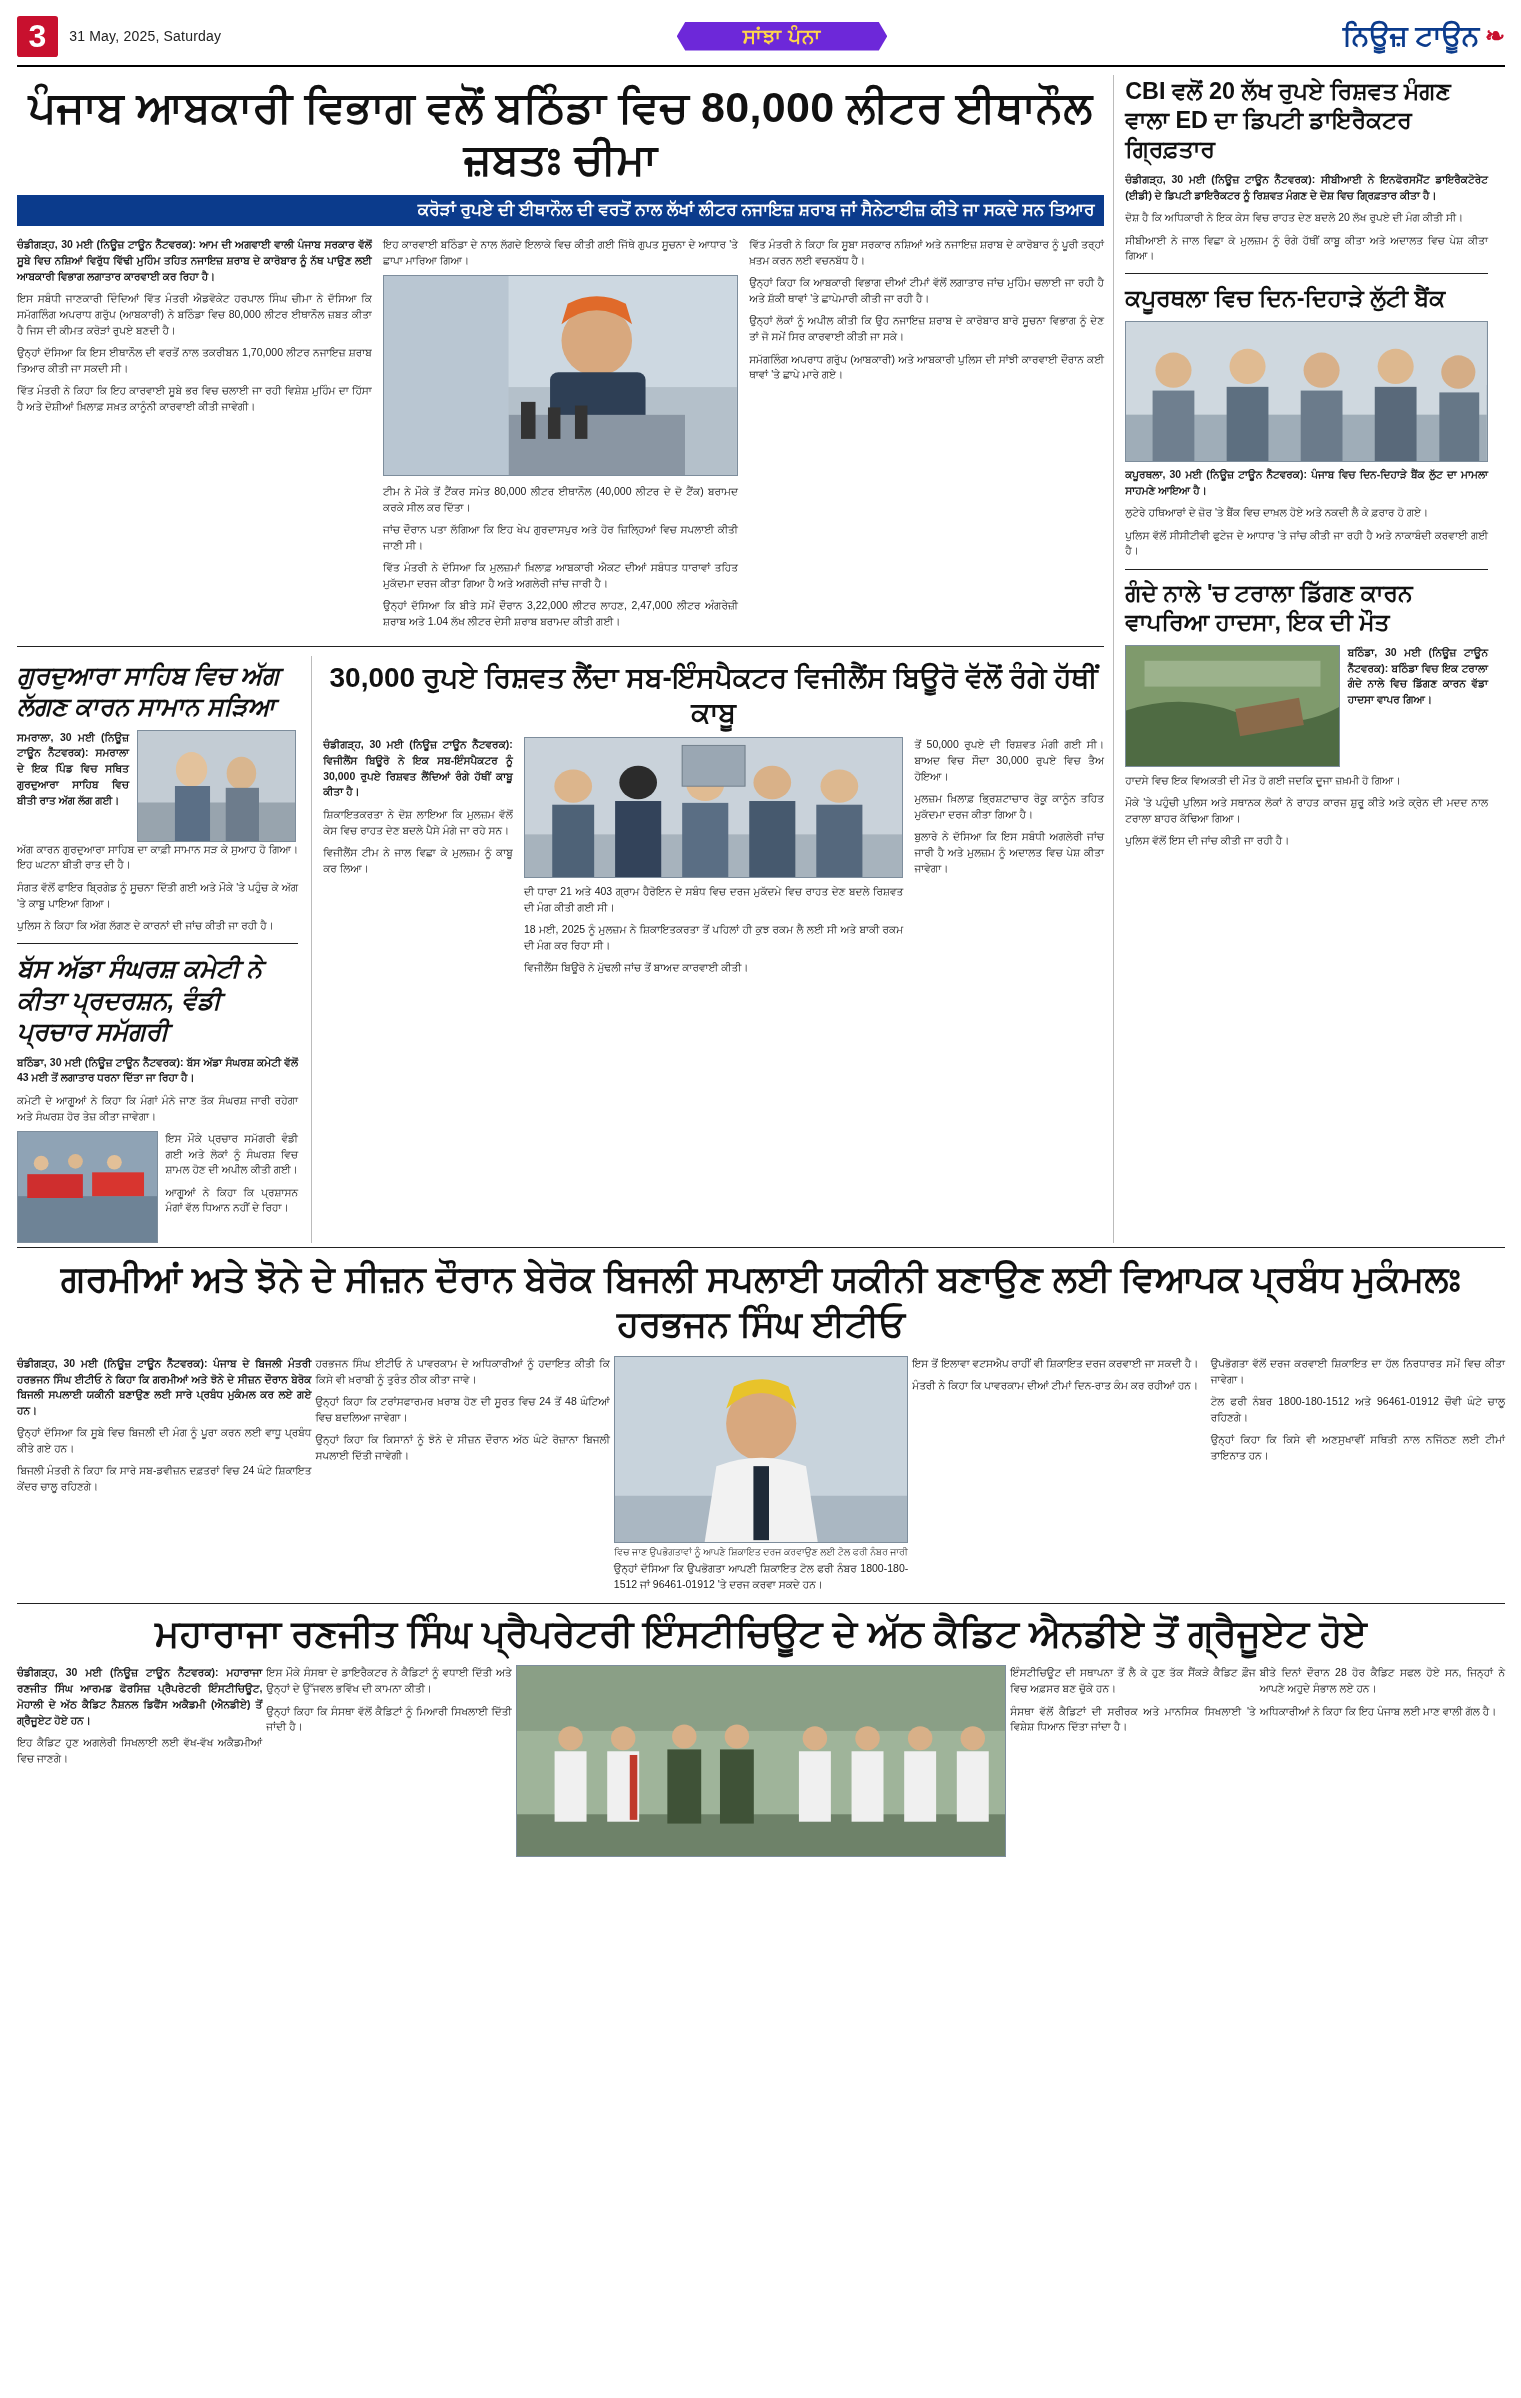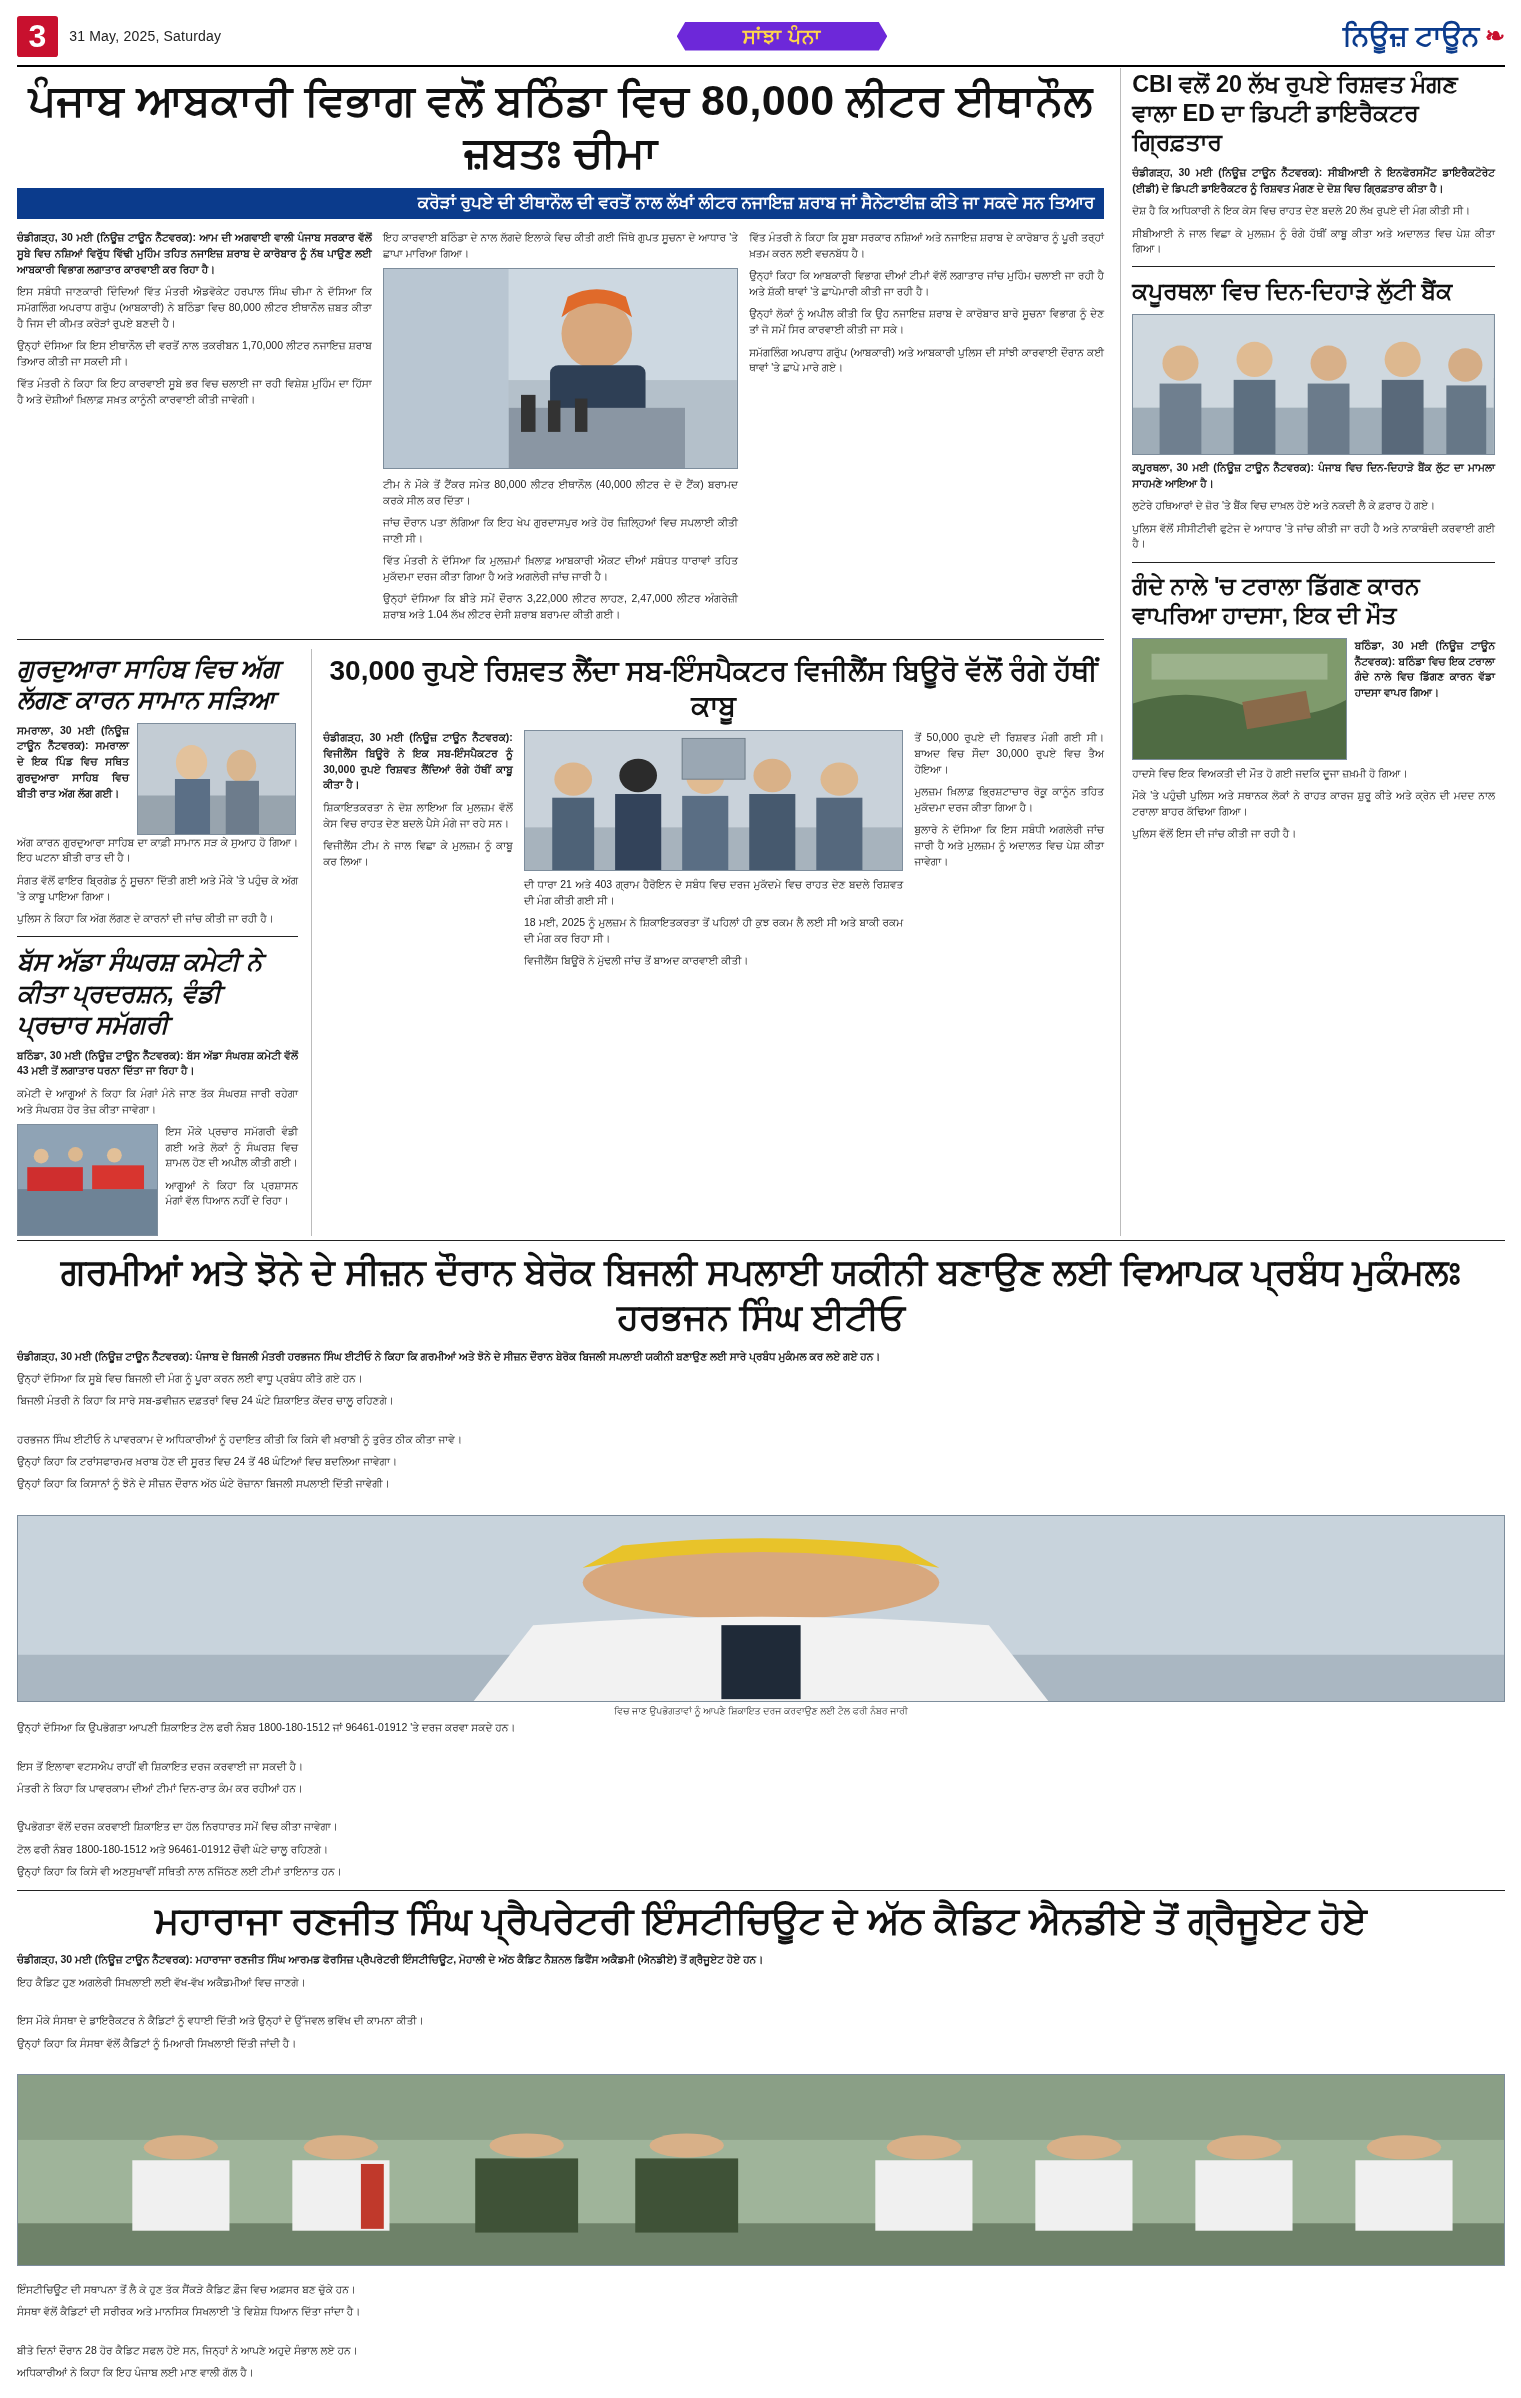--- a/index.html
+++ b/index.html
@@ -23,21 +23,21 @@
   .mh-date { font-size:14px; color:#222; letter-spacing:0.2px; }
   .mh-center { flex:1; display:flex; justify-content:center; }
   .ribbon { background:#6d28d9; color:#ffd54a; font-size:20px; font-weight:bold;
      padding:2.8px 66px; border-radius:3.7px; letter-spacing:0.9px;
      clip-path: polygon(4% 0,96% 0,100% 50%,96% 100%,4% 100%,0 50%); }
   .mh-right { font-size:28px; font-weight:bold; color:#0b3b8c; white-space:nowrap;
      display:flex; align-items:center; gap:5.6px; }
   .mh-right .swirl { color:#c8102e; font-size:24px; }
 
   
-  .cols { display:flex; gap:16px; margin-top:1px; }
+  .cols { display:flex; gap:9px; margin-top:8px; }
   .left-col { width:1087px; }
   .right-col { width:375px; border-left:1.9px solid #bbb; padding-left:11.2px; }
 
   
   h1.lead { font-size:43px; line-height:1.22; text-align:center; margin:5.6px 0 9.4px;
      font-weight:bold; letter-spacing:0.3px; }
   .kicker { background:#0b3b8c; color:#fff; font-size:17px; text-align:right;
      padding:5.6px 9.4px; margin:3.7px 0 11.2px; font-weight:bold; }
   h2.sec { font-size:28px; line-height:1.25; text-align:center; margin:3.7px 0 7.5px; font-weight:bold; }
   h2.sec.left { text-align:left; font-size:25px;font-style:italic; }
@@ -62,21 +62,21 @@
   .ph-green  { background:linear-gradient(#7ea06a 0 50%, #4f6b43 50% 100%); }
   .ph-street { background:linear-gradient(#b8c4ce 0 45%, #8a9aa8 45% 100%); }
   .ph-parade { background:linear-gradient(#9fb6a0 0 35%, #7b8f76 35% 100%); }
   .ph-yellow { background:linear-gradient(#cfd8e0 0 45%, #a9b6c2 45% 100%); }
   .figwrap { margin:3.7px 0 7.5px; }
 
   
   .wide-block { margin-top:4px; border-top:1.9px solid #222; padding-top:1px; }
   .small-caption { font-size:9.4px; color:#333; text-align:center; margin-top:2.8px; }
 
-  .fourcol { display:flex; gap:16px;flex-direction:column; }
+  .fourcol { display:flex; gap:4px; }
   .fourcol > div { flex:1; }
 </style>
 </head>
 <body>
 
 <div class="page">
 
   <div class="masthead">
     <div class="mh-left">
       <div class="pagebox">3</div>

